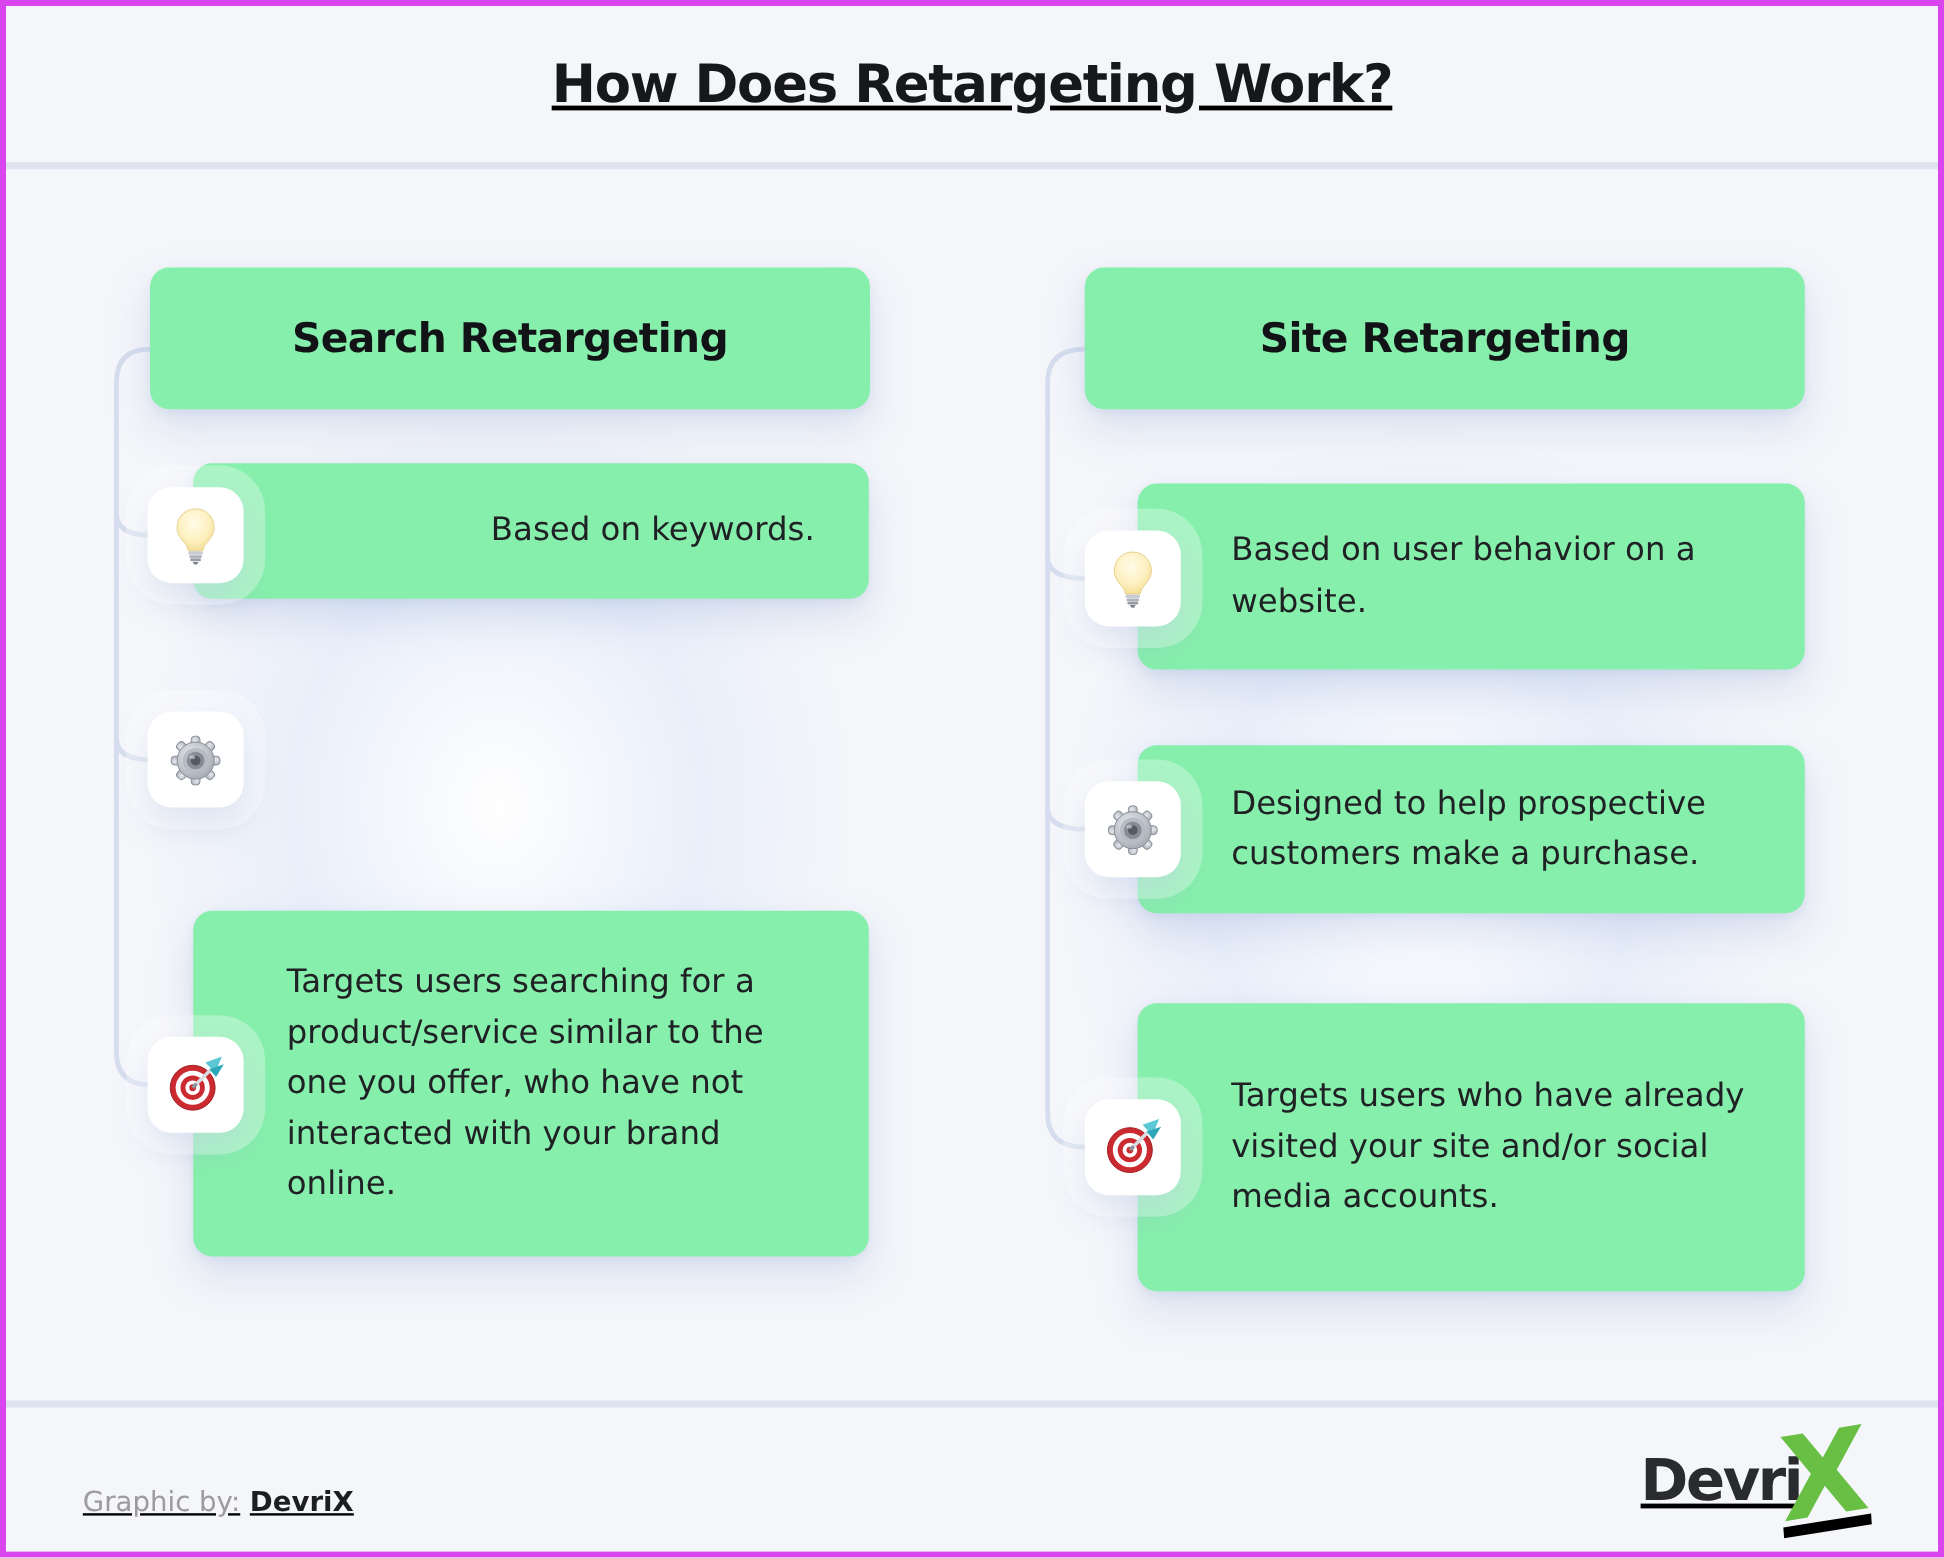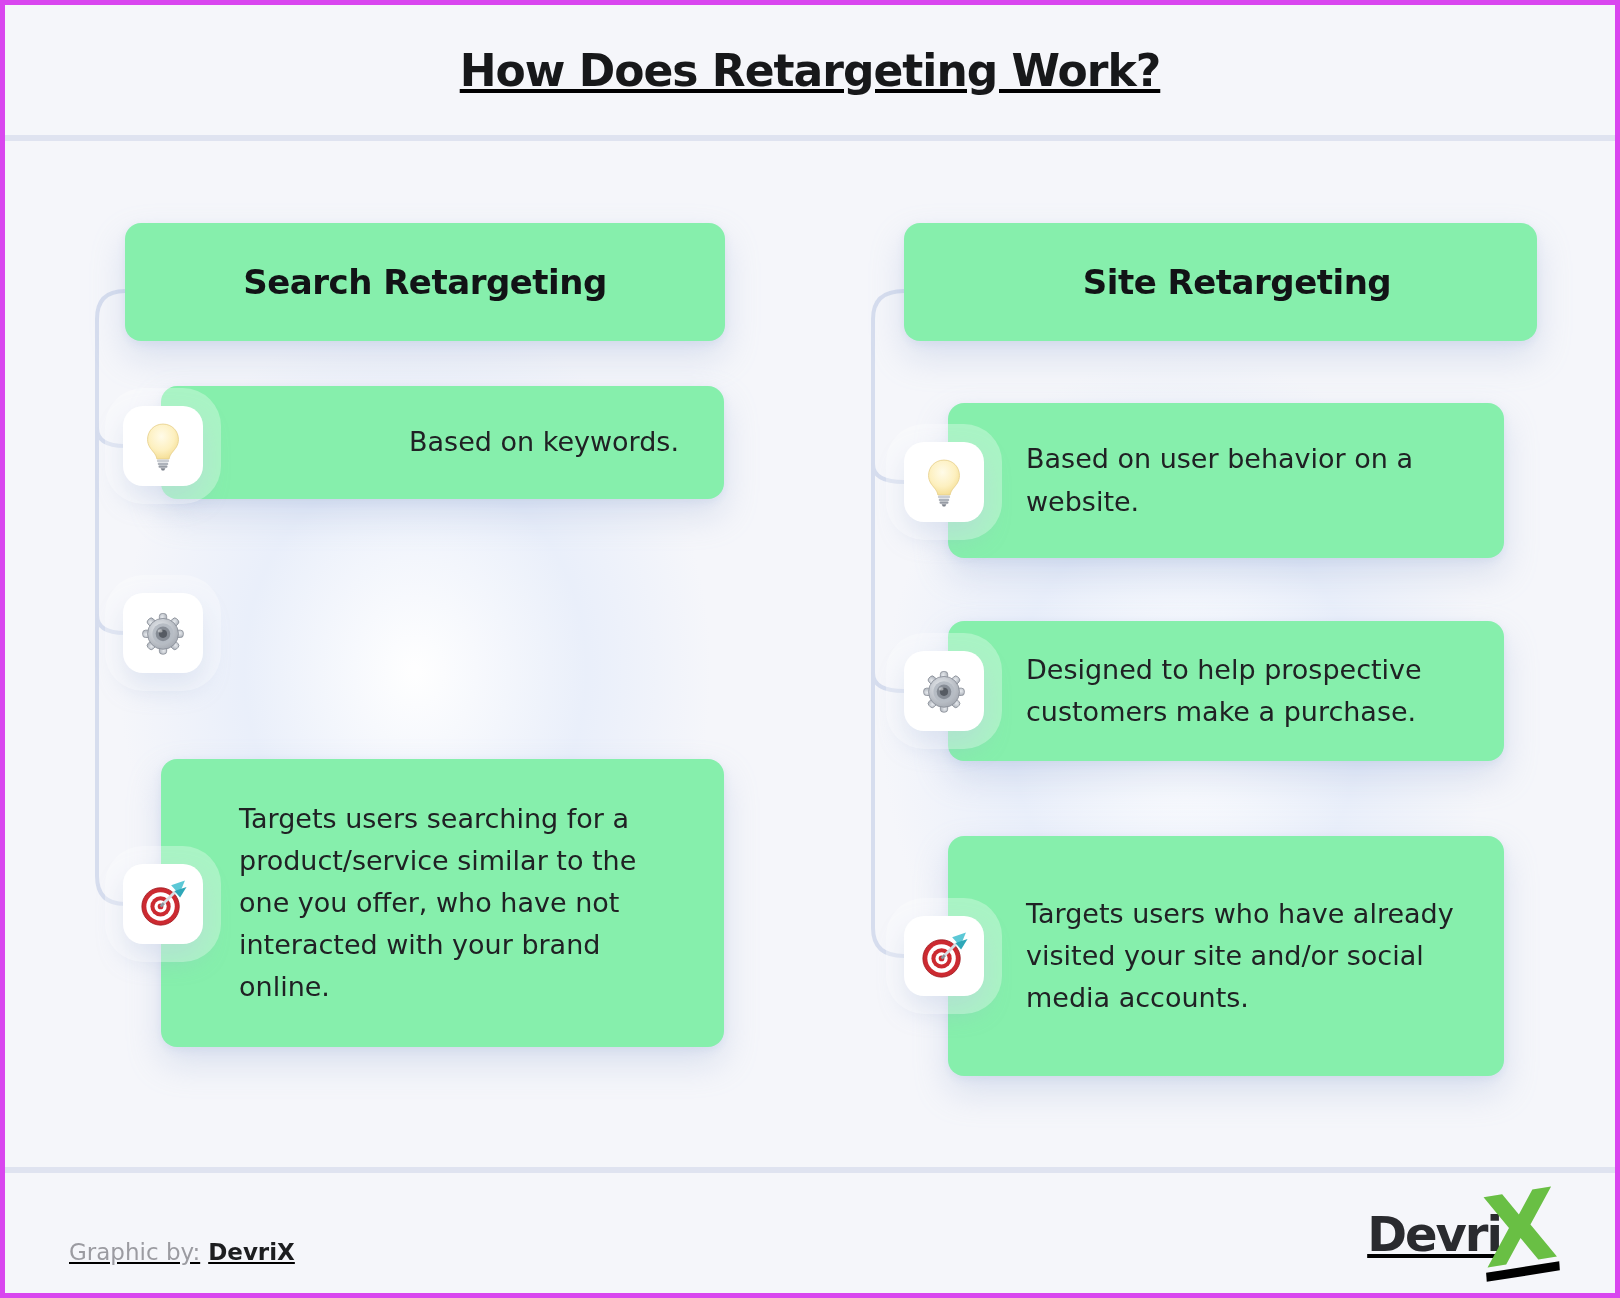--- a/index.html
+++ b/index.html
@@ -153,21 +153,21 @@
         <circle cx="29" cy="35" r="12.5" fill="#cc2a31"></circle>
         <circle cx="29" cy="35" r="7.5" fill="#ffffff"></circle>
         <circle cx="29" cy="35" r="3.5" fill="#cc2a31"></circle>
         <line x1="47" y1="17" x2="31" y2="33" stroke="#d7dde3" stroke-width="3.5"></line>
         <line x1="33" y1="31" x2="29" y2="35" stroke="#8d939b" stroke-width="3.5"></line>
         <polygon points="42,9 59,3 52,20" fill="#5cc8d6"></polygon>
         <polygon points="46,16 61,11 53,24" fill="#2ea7b8"></polygon>
       </svg>
     </div>
 
-    <div class="card header-card" style="left:899px;top:82px;width:600px;height:118px;padding-left:33px;">
+    <div class="card header-card" style="left:899px;top:82px;width:600px;height:118px;">
       <span>Site Retargeting</span>
     </div>
 
     <div class="card item-card col-right" style="left:943px;top:262px;width:556px;height:155px;">
       <span>Based on user behavior on a website.</span>
     </div>
     <div class="icon-tile" style="left:899px;top:301px;">
       <svg viewBox="0 0 64 64">
         <path d="M32 5 C21 5 13 13.5 13 24 c0 7.5 4.2 11.6 7.4 15.6 c2 2.5 3.6 5 4.1 8.4 h15 c.5-3.4 2.1-5.9 4.1-8.4 C46.8 35.6 51 31.5 51 24 51 13.5 43 5 32 5 Z" fill="url(#bulbGrad)" stroke="#e6cf8a" stroke-width="1"></path>
         <rect x="24.5" y="48.5" width="15" height="3.6" rx="1.6" fill="#c9cdd3"></rect>

